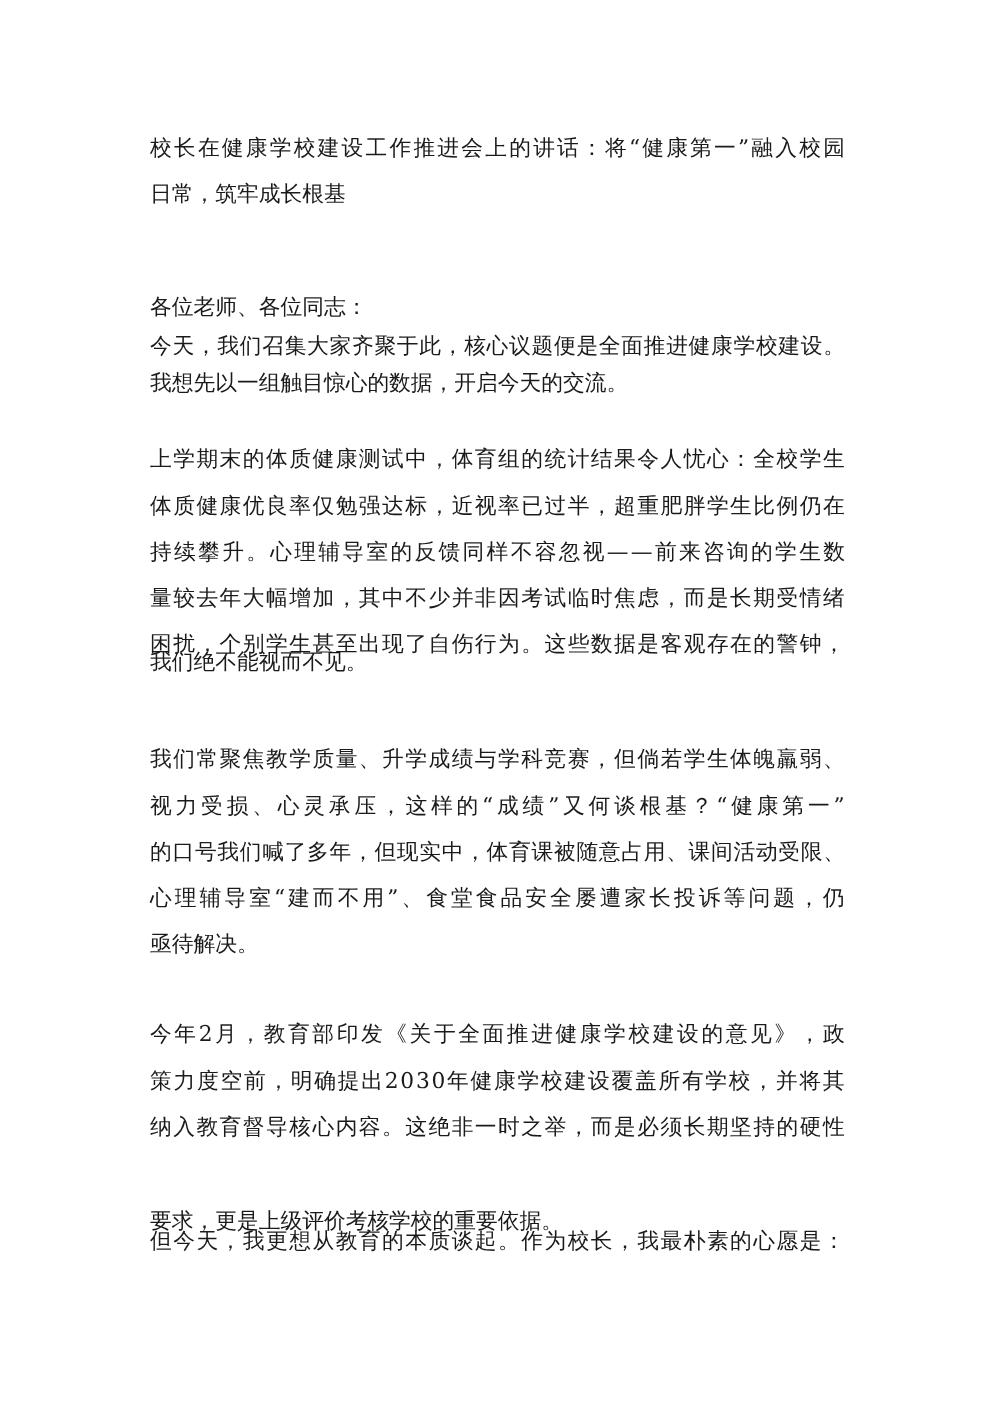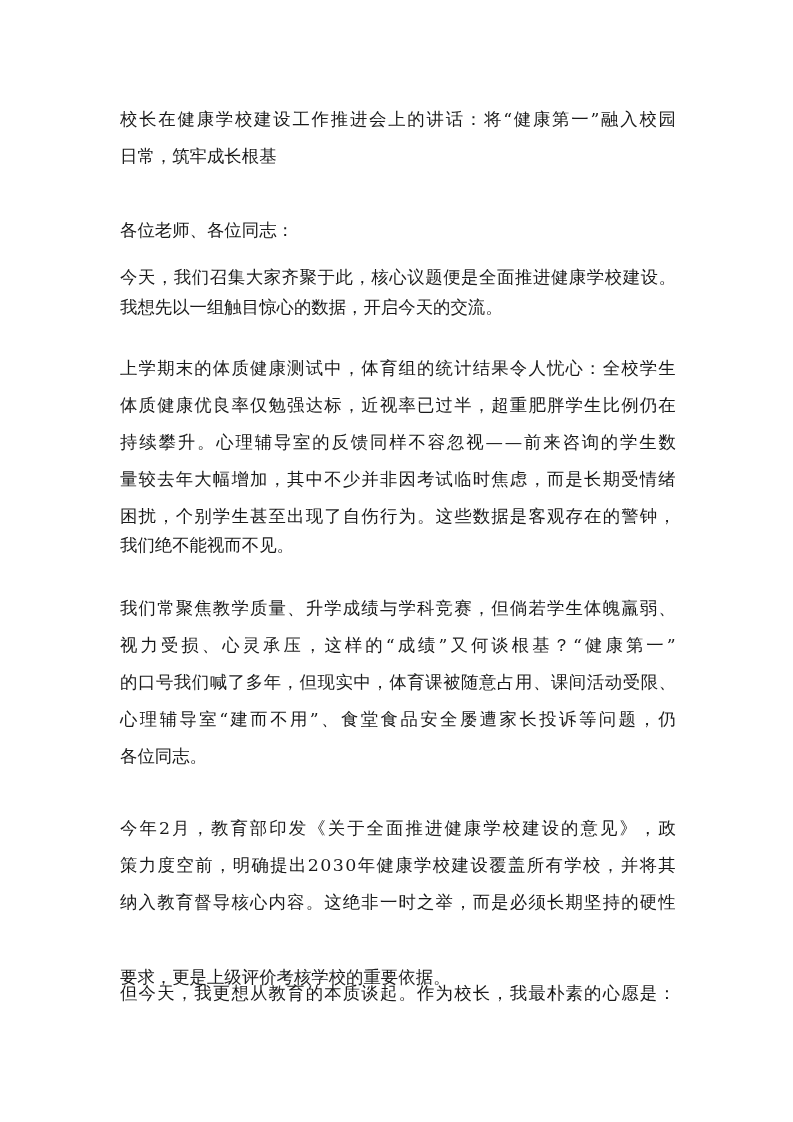--- a/index.html
+++ b/index.html
@@ -41,21 +41,21 @@
       <span>第</span>
       <span>一</span>
       <span>”</span>
       <span>融</span>
       <span>入</span>
       <span>校</span>
       <span>园</span>
     </div>
   <div class="line" style="top:146px">日常，筑牢成长根基</div>
 
-  <div class="line" style="top:220px">各位老师、各位同志：</div>
+  <div class="line" style="top:236px">各位老师、各位同志：</div>
 
   <div class="line just" style="top:267px">
       <span>今</span>
       <span>天</span>
       <span>，</span>
       <span>我</span>
       <span>们</span>
       <span>召</span>
       <span>集</span>
       <span>大</span>
@@ -237,21 +237,21 @@
       <span>是</span>
       <span>客</span>
       <span>观</span>
       <span>存</span>
       <span>在</span>
       <span>的</span>
       <span>警</span>
       <span>钟</span>
       <span>，</span>
     </div>
-  <div class="line" style="top:535px">我们绝不能视而不见。</div>
+  <div class="line" style="top:520px">我们绝不能视而不见。</div>
 
   <div class="line just" style="top:598px">
       <span>我</span>
       <span>们</span>
       <span>常</span>
       <span>聚</span>
       <span>焦</span>
       <span>教</span>
       <span>学</span>
       <span>质</span>
@@ -366,21 +366,21 @@
       <span>家</span>
       <span>长</span>
       <span>投</span>
       <span>诉</span>
       <span>等</span>
       <span>问</span>
       <span>题</span>
       <span>，</span>
       <span>仍</span>
     </div>
-  <div class="line" style="top:746px">各位同志。</div>
+  <div class="line" style="top:746px">亟待解决。</div>
 
   <div class="line just" style="top:818px">
       <span>今</span>
       <span>年</span>
       <span>2</span>
       <span>月</span>
       <span>，</span>
       <span>教</span>
       <span>育</span>
       <span>部</span>

